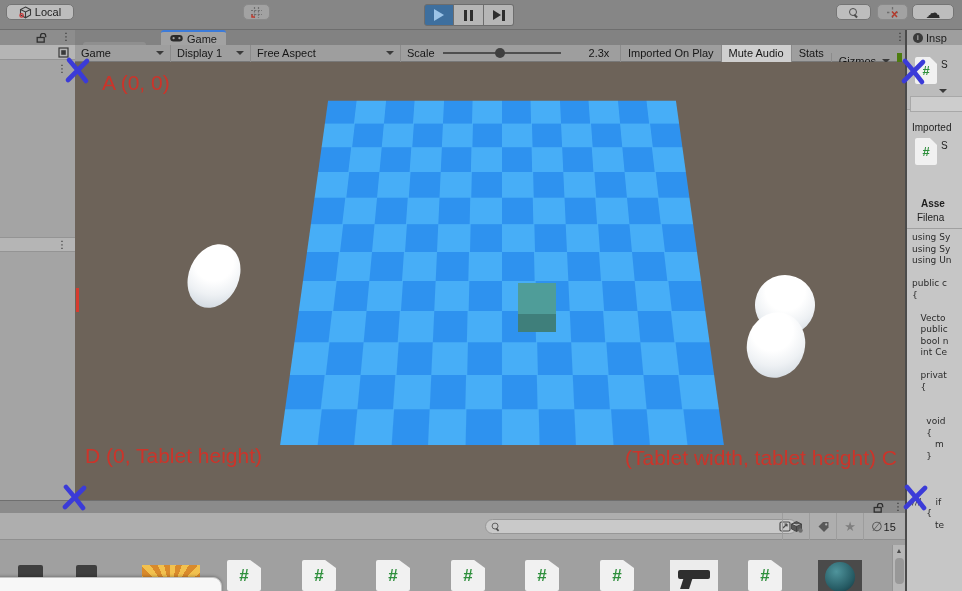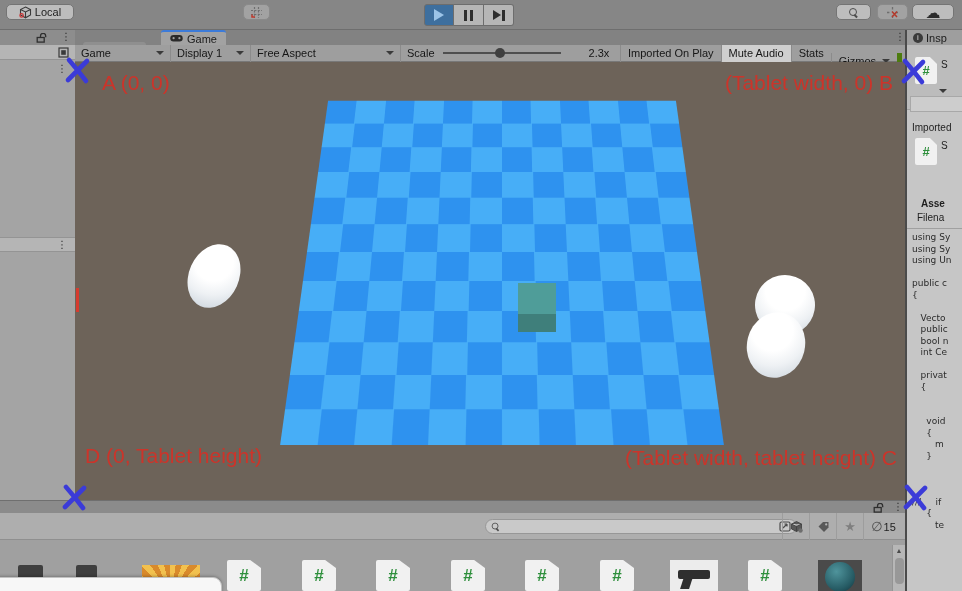--- a/index.html
+++ b/index.html
@@ -233,21 +233,20 @@
 
   <div class="abs game-view">
     <div class="plane"></div>
     <div class="cube-top"></div>
     <div class="cube-front"></div>
     <div class="capsule" style="left:114px; top:181px; width:50px; height:66px; transform:rotate(24deg);"></div>
     <div class="capsule" style="left:680px; top:213px; width:60px; height:60px; transform:rotate(32deg);"></div>
     <div class="capsule" style="left:672px; top:250px; width:58px; height:66px; transform:rotate(14deg);"></div>
 
     <div class="ann" style="left:27px; top:9px;">A (0, 0)</div>
-    <div class="ann" style="right:12px; top:9px;">(Tablet width, 0) B</div>
     <div class="ann" style="left:10px; top:382px;">D (0, Tablet height)</div>
     <div class="ann" style="right:8px; top:384px;">(Tablet width, tablet height) C</div>
     <div class="edge-mark"></div>
   </div>
 
   <svg class="xmark" style="left:62px; top:55px;" viewBox="0 0 30 30">
     <path d="M7 5 Q15 14 24 26 M25 6 Q16 15 6 25" stroke="#3b3bd8" stroke-width="4.6" stroke-linecap="round" fill="none"></path>
   </svg>
   <svg class="xmark" style="left:898px; top:56px;" viewBox="0 0 30 30">
     <path d="M7 5 Q15 14 24 26 M25 6 Q16 15 6 25" stroke="#3b3bd8" stroke-width="4.6" stroke-linecap="round" fill="none"></path>

